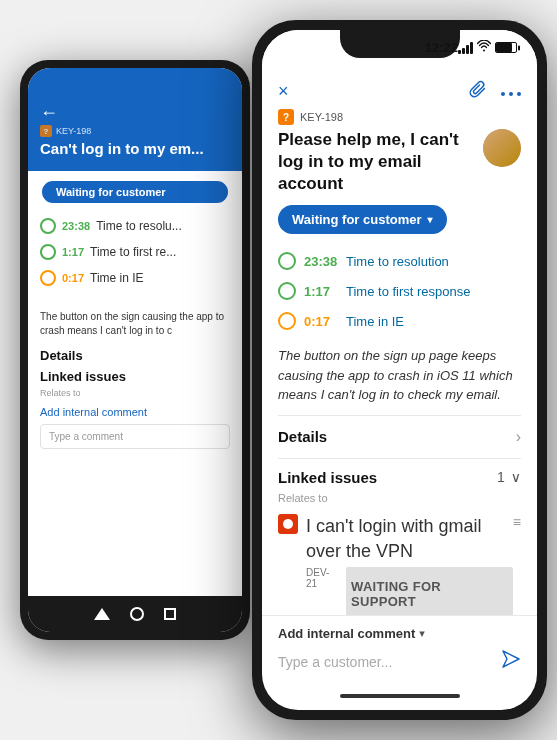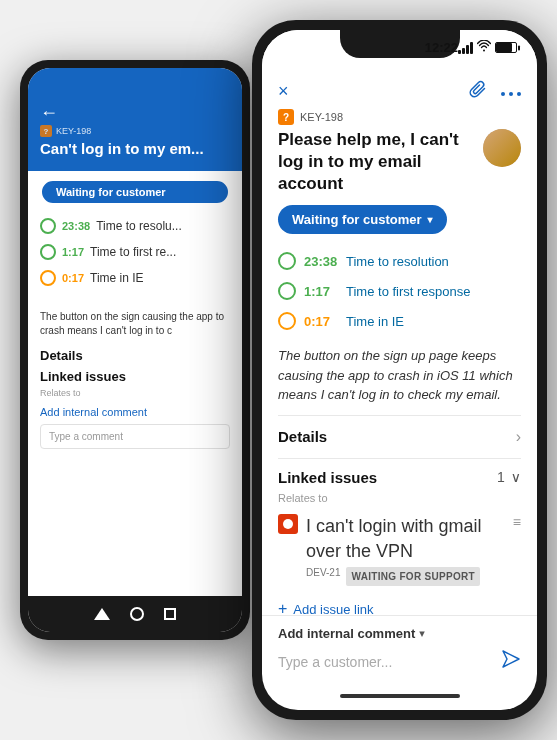--- a/index.html
+++ b/index.html
@@ -484,23 +484,23 @@
     }
     .linked-issue-text {
       font-size: 18px;
       color: #333;
       line-height: 1.4;
       flex: 1;
     }
     .waiting-badge {
       background: #e0e0e0;
       color: #555;
-      font-size: 10px;
+      font-size: 13px;
       font-weight: 600;
-      padding: 4px 5px;
+      padding: 12px 5px;
       border-radius: 2px;
       letter-spacing: 0.3px;
     }
     .linked-dev {
       font-size: 10px;
       color: #777;
     }
     .hamburger-icon {
       color: #999;
       font-size: 14px;

